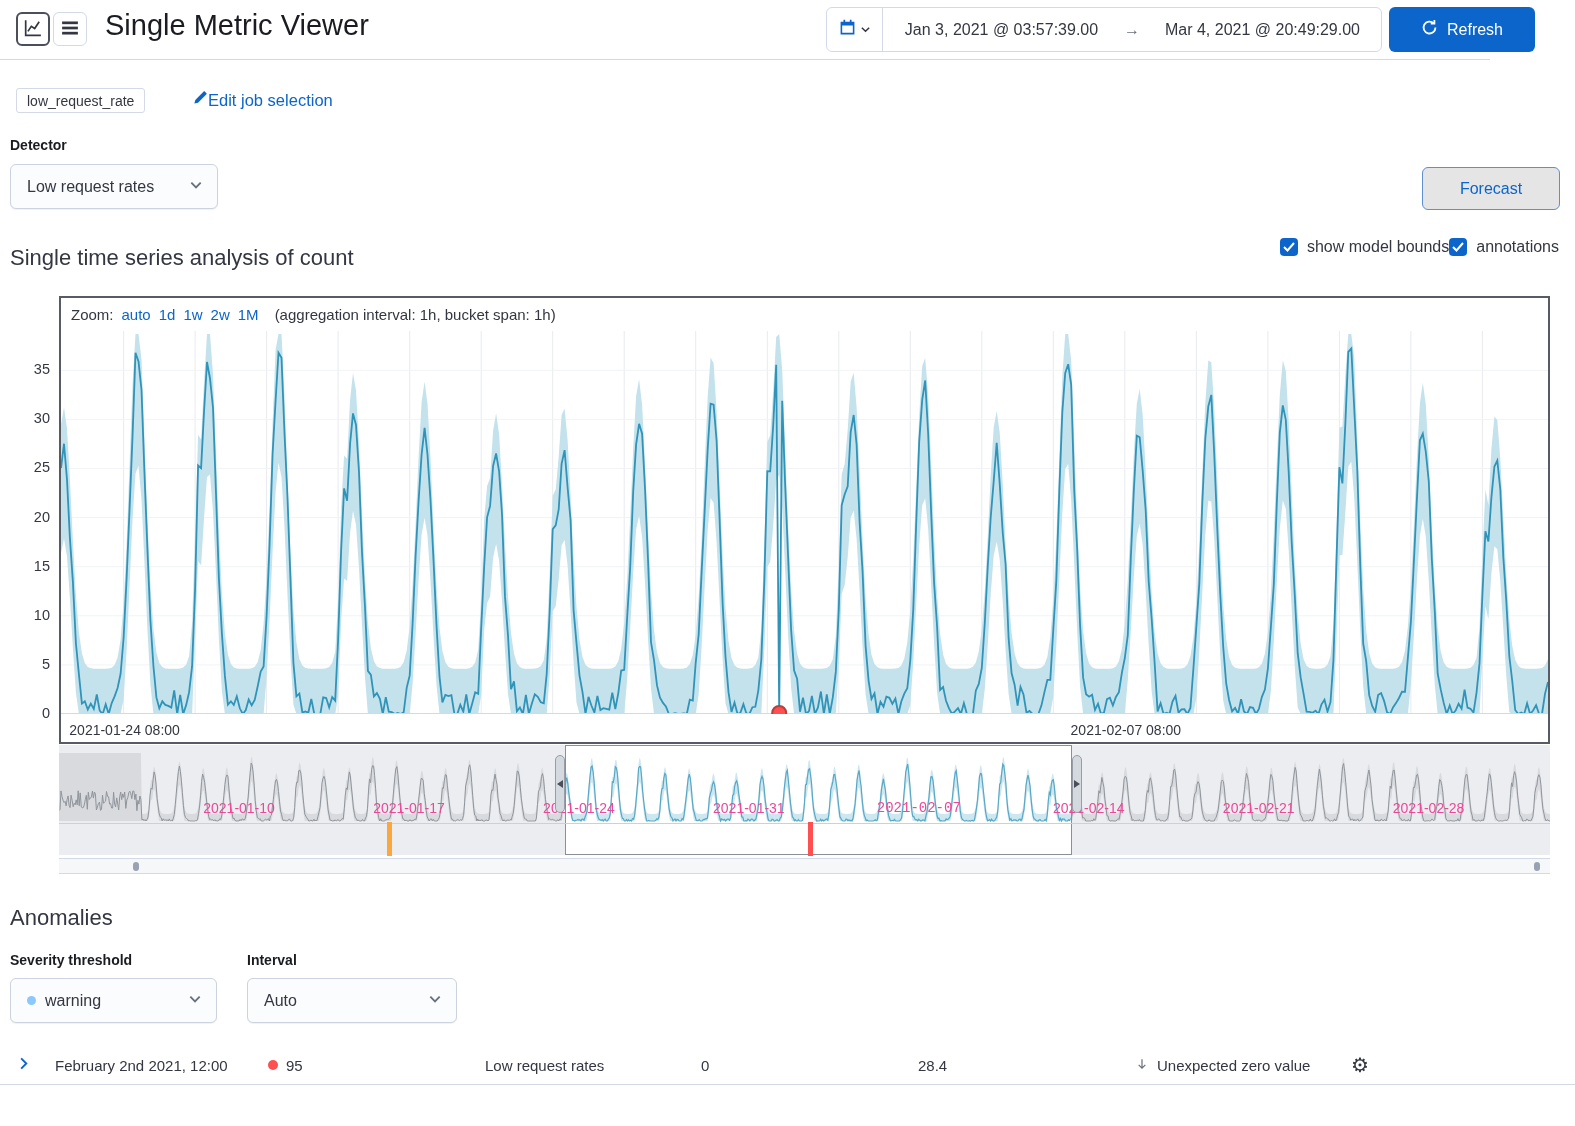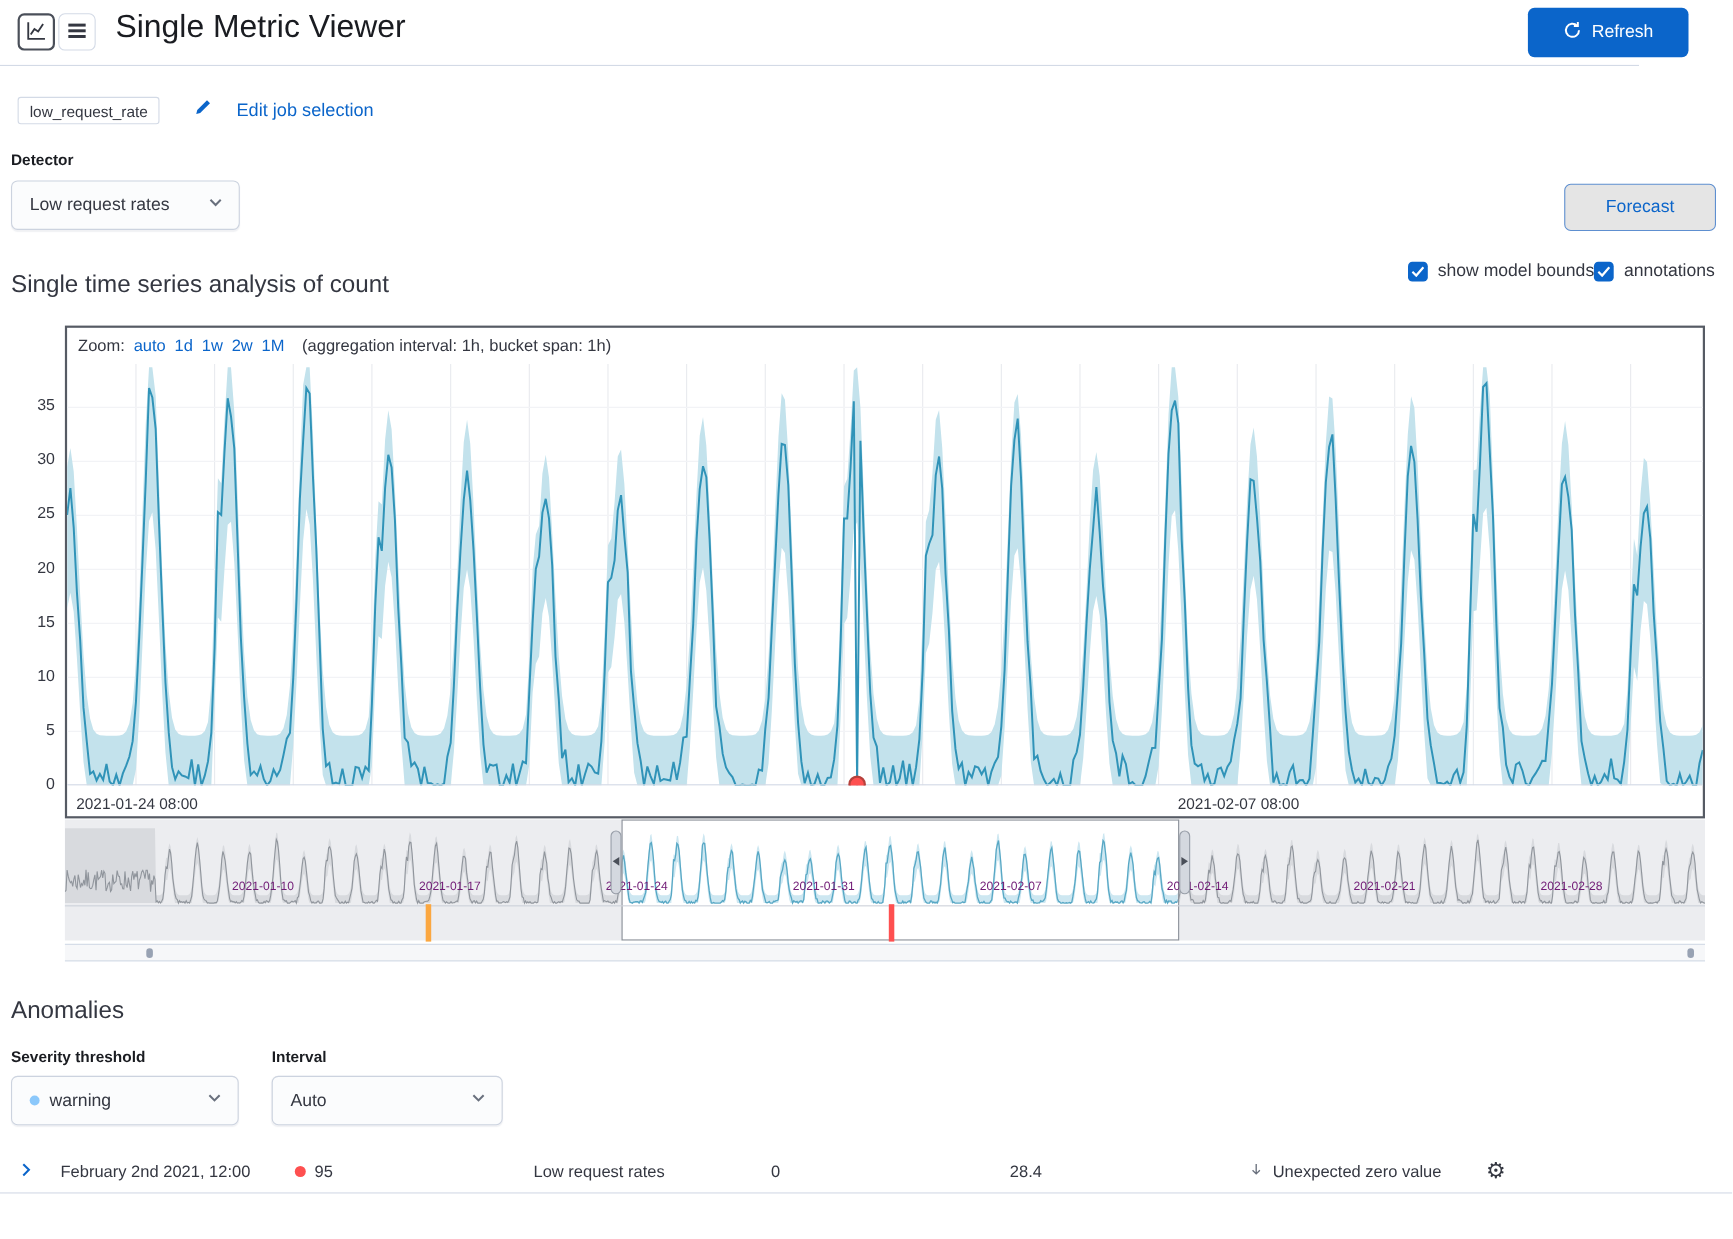--- a/index.html
+++ b/index.html
@@ -15,21 +15,21 @@
   .btn-toggle.selected{border:2px solid #4a4f59}
   .page-title{left:105px;top:9px;font-size:29px;font-weight:500;color:#1a1c21;white-space:nowrap}
   .datepicker{left:826px;top:7px;width:556px;height:45px;border:1px solid #d3dae6;border-radius:6px;background:#fff;display:flex;align-items:center}
   .dp-cal{width:56px;height:100%;border-right:1px solid #d3dae6;display:flex;align-items:center;justify-content:center;gap:4px;cursor:pointer}
   .dp-date{flex:1;text-align:center;font-size:16px;color:#343741;cursor:pointer;white-space:nowrap}
   .dp-arrow{color:#69707d;font-size:16px;padding:0 4px}
   .btn-refresh{left:1389px;top:7px;width:146px;height:45px;background:#0b65ca;border:none;border-radius:6px;color:#fff;font-size:16px;font-weight:500;display:flex;align-items:center;justify-content:center;gap:9px;cursor:pointer;font-family:inherit}
 
   
   .job-badge{left:16px;top:88px;height:25px;border:1px solid #d3dae6;border-radius:3px;background:#fff;display:flex;align-items:center;padding:0 10px;font-size:14px;color:#343741;cursor:pointer}
-  .edit-link-wrap{left:176px;top:90px;display:flex;align-items:center;gap:23px;cursor:pointer}
+  .edit-link-wrap{left:192px;top:90px;display:flex;align-items:center;gap:0;cursor:pointer}
   .edit-link{font-size:16.5px;color:#0b65ca}
 
   
   .field-label{font-size:14px;font-weight:700;color:#1a1c21;white-space:nowrap}
   .select{height:45px;background:#fbfcfd;border:1px solid #ccd3df;border-radius:6px;display:flex;align-items:center;padding:0 14px 0 16px;cursor:pointer;box-shadow:0 1px 1px rgba(152,162,179,.15)}
   .select .val{font-size:16px;color:#343741;flex:1;white-space:nowrap}
   .btn-forecast{left:1422px;top:167px;width:138px;height:43px;background:#e5e5e5;border:1px solid #5e8fd0;border-radius:6px;color:#0b65ca;font-size:16px;font-weight:500;cursor:pointer;font-family:inherit}
 
   
   .series-title{left:10px;top:245px;font-size:22px;font-weight:500;color:#343741;white-space:nowrap}
@@ -48,21 +48,21 @@
   .x-tick{position:absolute;top:8px;transform:translateX(-50%);font-size:14px;color:#343741;white-space:nowrap}
   #y-axis{left:8px;top:0;width:42px;height:1126px;pointer-events:none}
   .y-tick{position:absolute;right:0;width:42px;text-align:right;font-size:14.5px;color:#343741}
 
   
   .nav-wrap{left:59px;top:745px;width:1491px;height:130px}
   .nav-bg{position:absolute;top:0;height:110px;background:#ecedf0;z-index:0}
   #nav-svg{position:absolute;left:0;top:0;z-index:1;display:block}
   #nav-selection{position:absolute;top:0;height:110px;border:1px solid #8a9098;background:transparent;z-index:2;pointer-events:none}
   #nav-labels{position:absolute;left:0;top:0;width:100%;height:78px;z-index:3;pointer-events:none}
-  .nav-tick{position:absolute;top:55px;transform:translateX(-50%);font-size:11px;color:#701a75;white-space:nowrap}
+  .nav-tick{position:absolute;top:55px;transform:translateX(-50%);font-size:14px;color:#ec4899;white-space:nowrap}
   #nav-swimlane{position:absolute;left:0;top:78px;width:100%;height:32px;border-top:1px solid #ccd1d9;z-index:3}
   .sw-mark{position:absolute;top:-2px;width:5px;height:34px}
   #nav-scroll{position:absolute;left:0;top:113px;width:100%;height:16px;background:#f6f7f9;border-top:1px solid #d3dae6;border-bottom:1px solid #d3dae6;z-index:1;cursor:pointer}
   .scroll-thumb{position:absolute;top:3px;width:6px;height:9px;border-radius:3px;background:#98a2b3}
   .nav-handle{position:absolute;top:10px;width:10px;height:58px;background:#d4d8df;border:1px solid #989ea8;border-radius:5px;z-index:5;display:flex;align-items:center;justify-content:center;cursor:ew-resize}
 
   
   .anoms-title{left:10px;top:905px;font-size:22px;font-weight:500;color:#343741}
   .sev-label{left:10px;top:952px}
   .int-label{left:247px;top:952px}
@@ -99,20 +99,38 @@
           <svg width="18" height="18" viewBox="0 0 16 16" fill="#343741">
               <rect x="1" y="2.2" width="14" height="2.4"></rect>
               <rect x="1" y="6.8" width="14" height="2.4"></rect>
               <rect x="1" y="11.4" width="14" height="2.4"></rect>
             </svg>
         </span>
       </button>
     </div>
     <h1 class="abs page-title">Single Metric Viewer</h1>
 
+    <div class="abs datepicker">
+      <div class="dp-cal">
+        <span>
+          <svg width="17" height="17" viewBox="0 0 16 16" fill="#0b65ca">
+              <path d="M4.2 0.8h1.6v2.4H4.2zM10.2 0.8h1.6v2.4h-1.6z"></path>
+              <path d="M1.5 2.6h13v12h-13zM3 6.2v6.8h10V6.2z" fill-rule="evenodd"></path>
+            </svg>
+        </span>
+        <span>
+          <svg width="11" height="11" viewBox="0 0 12 12">
+              <path d="M2 4l4 4 4-4" fill="none" stroke="#343741" stroke-width="1.6"></path>
+            </svg>
+        </span>
+      </div>
+      <div class="dp-date">Jan 3, 2021 @ 03:57:39.00</div>
+      <div class="dp-arrow">→</div>
+      <div class="dp-date">Mar 4, 2021 @ 20:49:29.00</div>
+    </div>
 
     <button class="abs btn-refresh">
       <span>
         <svg width="17" height="17" viewBox="0 0 16 16">
             <path d="M13.6 8a5.6 5.6 0 1 1-1.6-3.9" fill="none" stroke="#fff" stroke-width="1.7"></path>
             <path d="M12.6 0.9v3.4H9.2" fill="none" stroke="#fff" stroke-width="1.7"></path>
           </svg>
       </span>
       <span>Refresh</span>
     </button>
@@ -237,21 +255,21 @@
             <rect x="506.8" y="0" width="504.8" height="78"></rect>
           </clipPath>
         </defs>
       </svg>
     <div id="nav-selection" style="left: 505.778px; width: 506.755px;"></div>
     <div id="nav-labels">
         <div class="nav-tick" style="left: 180.053px;">2021-01-10</div>
         <div class="nav-tick" style="left: 349.991px;">2021-01-17</div>
         <div class="nav-tick" style="left: 519.928px;">2021-01-24</div>
         <div class="nav-tick" style="left: 689.866px;">2021-01-31</div>
-        <div class="nav-tick" style="left: 859.803px;">2021-02-07</div>
+        <div class="nav-tick" style="left: 859.803px; font-family: Liberation Mono, monospace;">2021-02-07</div>
         <div class="nav-tick" style="left: 1029.74px;">2021-02-14</div>
         <div class="nav-tick" style="left: 1199.68px;">2021-02-21</div>
         <div class="nav-tick" style="left: 1369.62px;">2021-02-28</div>
       </div>
     <div id="nav-swimlane">
         <div class="sw-mark" style="left: 327.76px; background: rgb(251, 167, 64);"></div>
         <div class="sw-mark" style="left: 748.558px; background: rgb(254, 80, 80);"></div>
       </div>
     <div id="nav-scroll">
       <div class="scroll-thumb" style="left:74px"></div>

